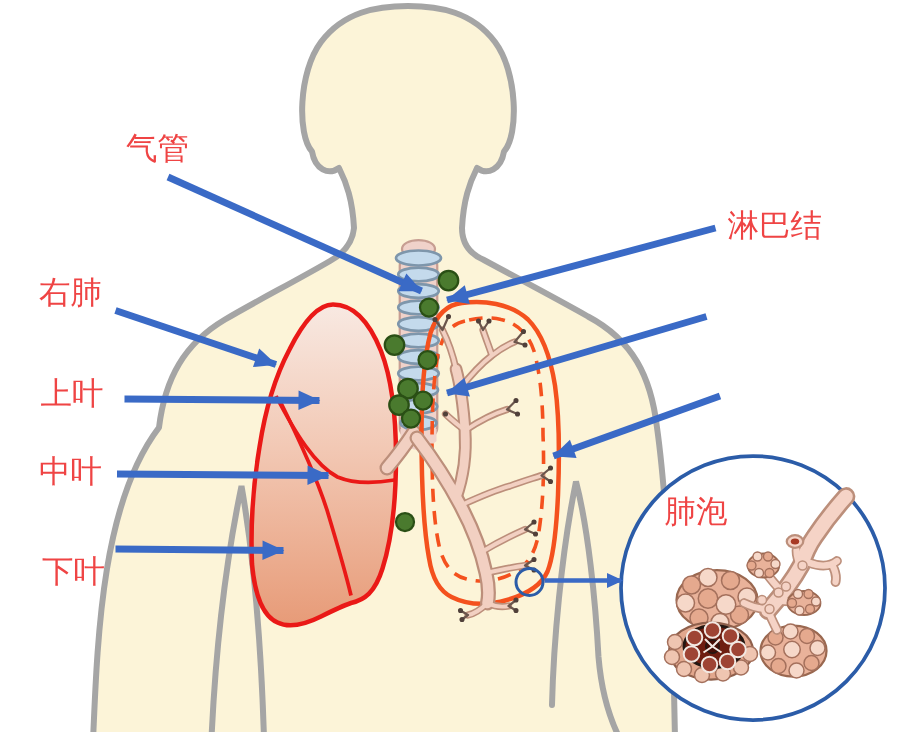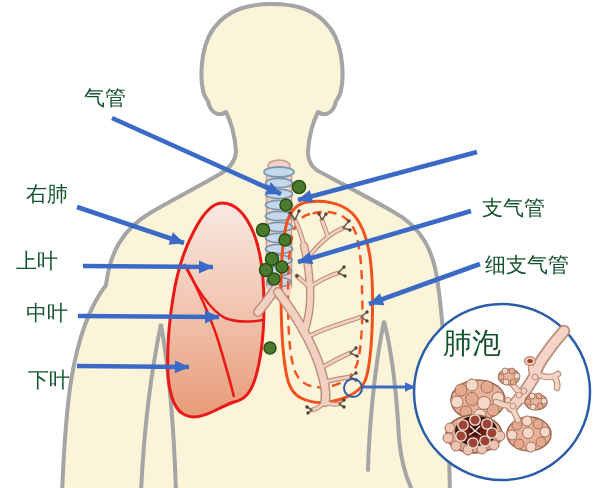--- a/index.html
+++ b/index.html
@@ -1,21 +1,21 @@
 <!DOCTYPE html>
 <html><head>
 <meta charset="utf-8">
 <style>
   html,body{margin:0;padding:0;background:#fff;}
   .stage{position:relative;width:600px;height:488px;background:#fff;overflow:hidden;
          font-family:"DejaVu Sans",sans-serif;}
   .stage svg{position:absolute;left:0;top:0;}
-  .label{position:absolute;color:#14532d;font-size:21px;line-height:1.1;white-space:nowrap;
-         font-family:Liberation Mono, monospace;}
-  .label.big{font-size:29px;}
+  .label{position:absolute;color:#ef4444;font-size:21px;line-height:1.1;white-space:nowrap;
+         font-family:Liberation Sans, sans-serif;}
+  .label.big{font-size:21px;}
 </style>
 </head>
 <body>
 
 <div class="stage">
 <svg width="600" height="488" viewBox="0 0 600 488">
   <defs>
     <linearGradient id="lungGrad" x1="0" y1="0" x2="0" y2="1">
       <stop offset="0%" stop-color="#F8E9E2"></stop>
       <stop offset="45%" stop-color="#F2C8B4"></stop>
@@ -247,19 +247,18 @@
     <line x1="77" y1="366" x2="189" y2="367" marker-end="url(#ah)"></line>
     <line x1="477" y1="152" x2="298" y2="200" marker-end="url(#ah)"></line>
     <line x1="471" y1="211" x2="298" y2="262" marker-end="url(#ah)"></line>
     <line x1="480" y1="264" x2="369" y2="304" marker-end="url(#ah)"></line>
     <line stroke-width="3" x1="363" y1="387" x2="414" y2="387" marker-end="url(#ahs)"></line>
   </g>
 </svg>
 
   <div class="label" style="left:84px;top:88px">气管</div>
   <div class="label" style="left:26px;top:184px">右肺</div>
-  <div class="label" style="left:16px;top:251px">上叶</div>
+  <div class="label" style="left:27px;top:251px">上叶</div>
   <div class="label" style="left:26px;top:303px">中叶</div>
   <div class="label" style="left:28px;top:370px">下叶</div>
-  <div class="label" style="left:482px;top:198px">支气管</div>
-  <div class="label" style="left:485px;top:255px">细支气管</div>
+  <div class="label" style="left:485px;top:139px">淋巴结</div>
   <div class="label big" style="left:443px;top:330px">肺泡</div>
 </div>
 
 </body></html>

